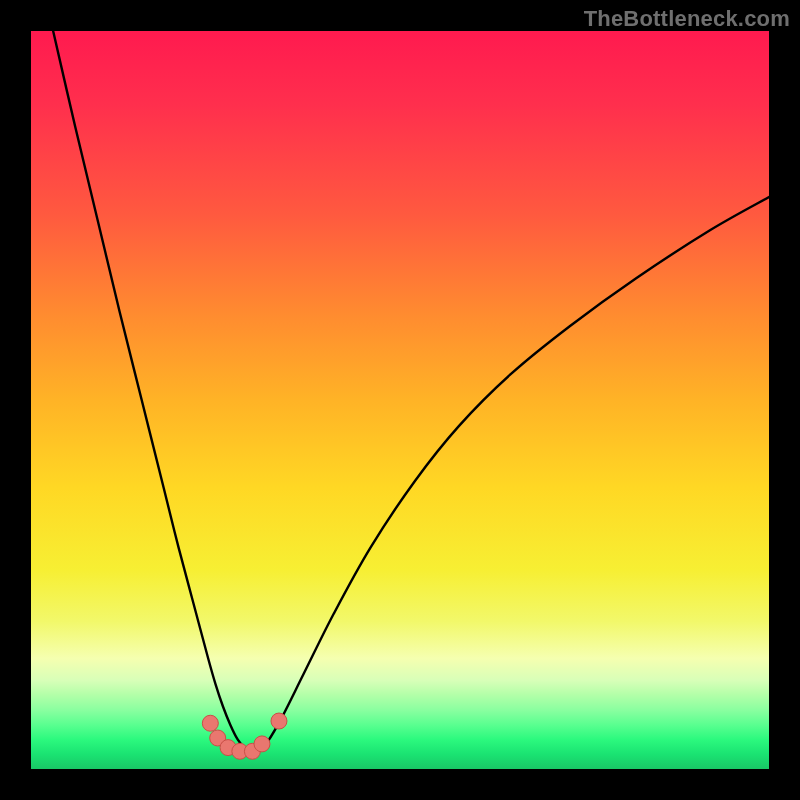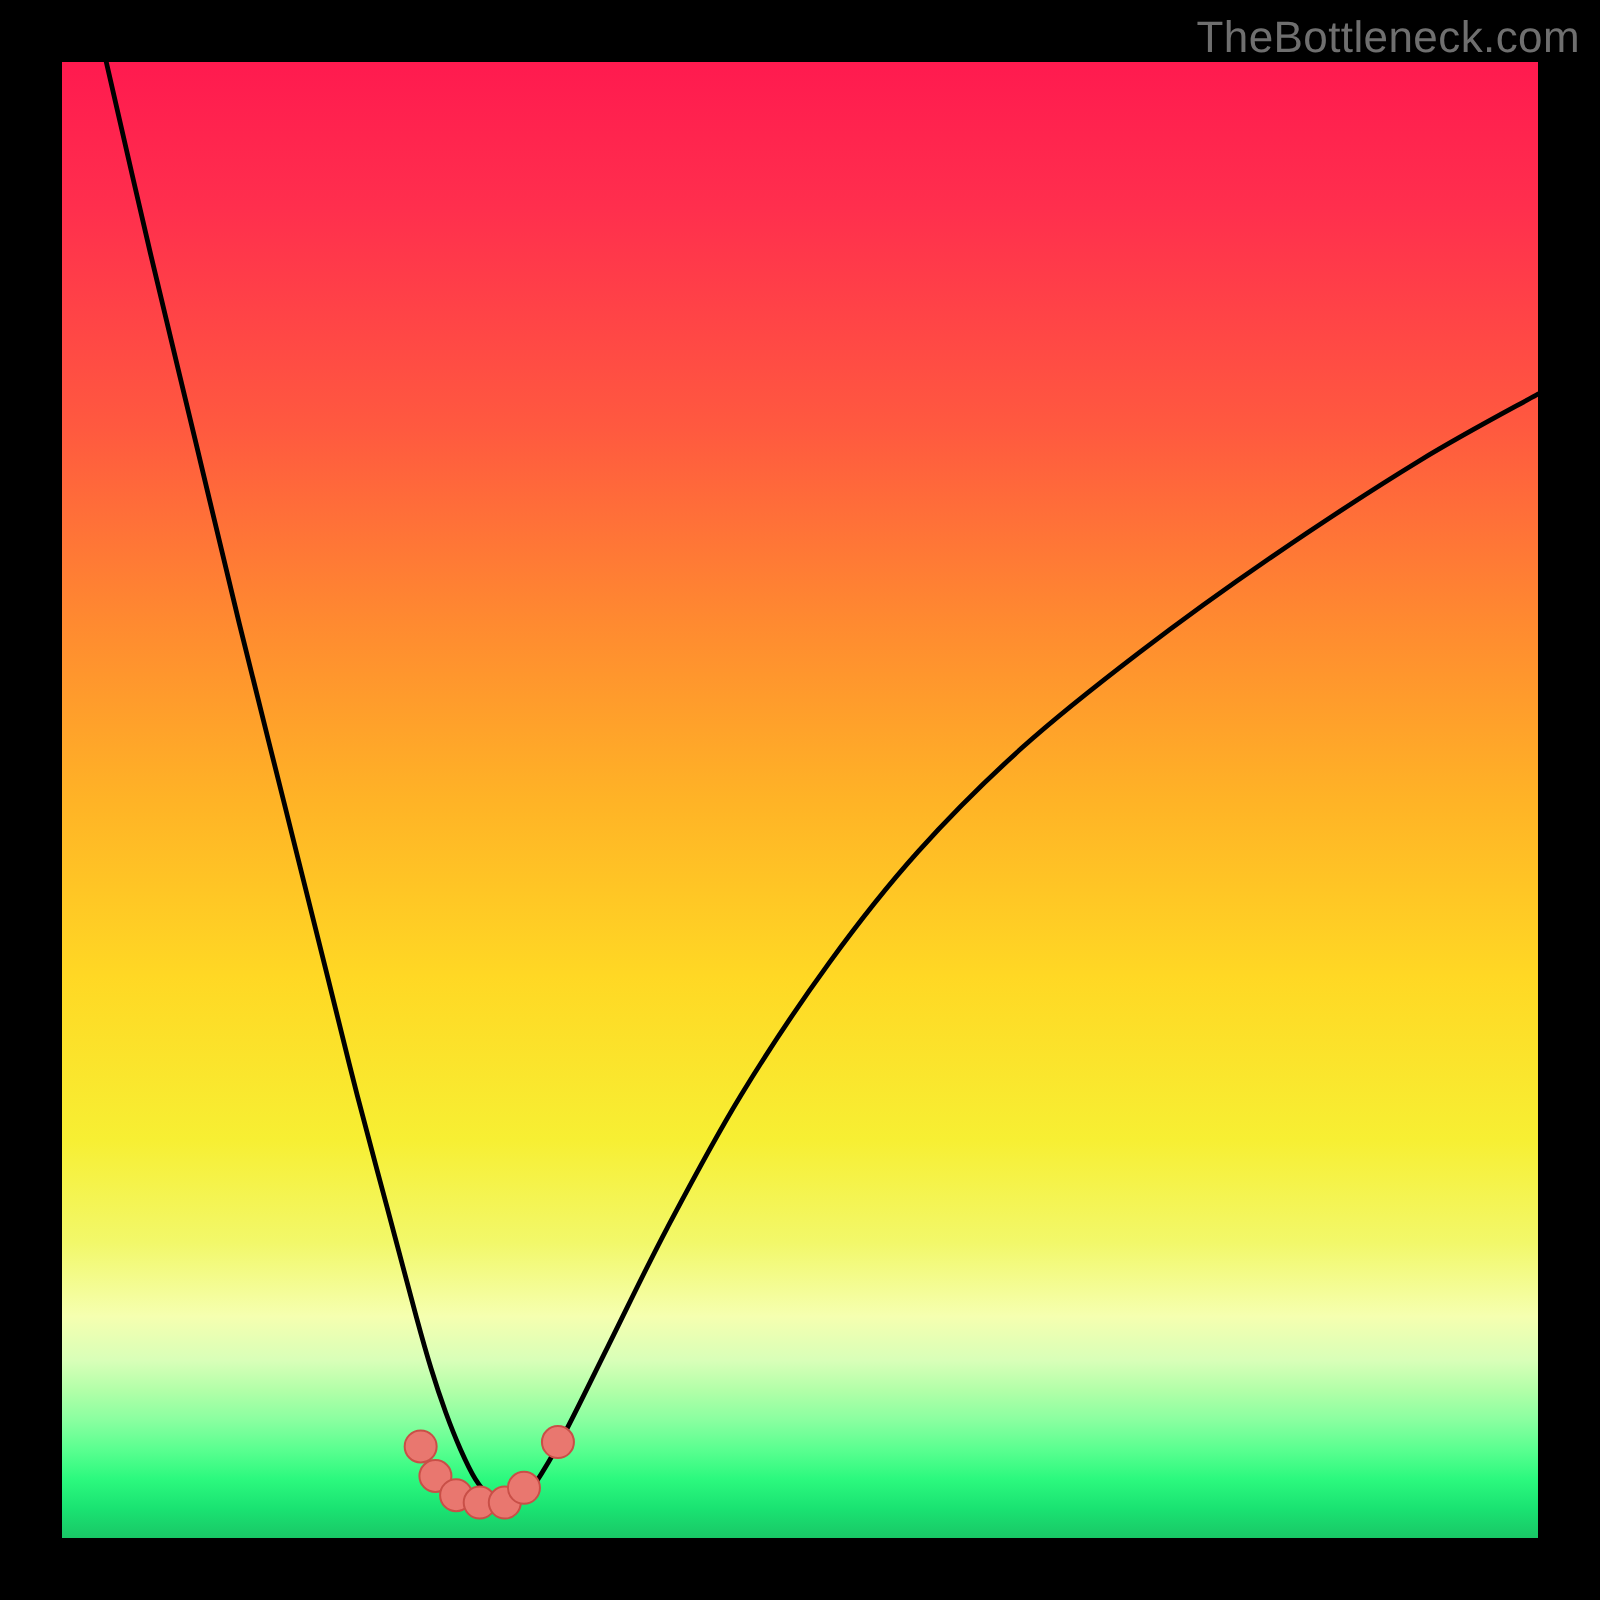--- a/index.html
+++ b/index.html
@@ -48,21 +48,21 @@
     width: 738px;
     height: 738px;
   }
   .watermark {
     position: absolute;
     top: 6px;
     right: 10px;
     color: #6f6f6f;
     font-size: 22px;
     letter-spacing: 0.2px;
-    font-weight: 400;
+    font-weight: 700;
   }
 </style>
 </head>
 <body>
 
 <div class="frame">
   <div class="gradient"></div>
   <svg class="curve" viewBox="0 0 738 738" preserveAspectRatio="none">
     <path id="curve-path" fill="none" stroke="#000" stroke-width="2.4" stroke-linecap="round" d="M 22.14 0.00 C 25.83 15.99, 36.90 64.58, 44.28 95.94 C 51.66 127.31, 59.04 157.44, 66.42 188.19 C 73.80 218.94, 81.18 250.31, 88.56 280.44 C 95.94 310.57, 103.32 339.48, 110.70 369.00 C 118.08 398.52, 126.69 432.96, 132.84 457.56 C 138.99 482.16, 142.68 497.54, 147.60 516.60 C 152.52 535.67, 157.44 553.50, 162.36 571.95 C 167.28 590.40, 173.43 613.77, 177.12 627.30 C 180.81 640.83, 182.04 645.13, 184.50 653.13 C 186.96 661.13, 189.42 668.50, 191.88 675.27 C 194.34 682.03, 196.80 688.19, 199.26 693.72 C 201.72 699.25, 204.18 704.54, 206.64 708.48 C 209.10 712.42, 211.56 715.25, 214.02 717.34 C 216.48 719.43, 218.94 720.66, 221.40 721.03 C 223.86 721.39, 226.32 721.15, 228.78 719.55 C 231.24 717.95, 232.47 716.97, 236.16 711.43 C 239.85 705.90, 244.77 697.90, 250.92 686.34 C 257.07 674.78, 264.45 659.28, 273.06 642.06 C 281.67 624.84, 291.51 603.93, 302.58 583.02 C 313.65 562.11, 325.95 538.74, 339.48 516.60 C 353.01 494.46, 369.00 470.48, 383.76 450.18 C 398.52 429.88, 412.05 412.66, 428.04 394.83 C 444.03 377.00, 461.25 359.77, 479.70 343.17 C 498.15 326.56, 517.83 311.19, 538.74 295.20 C 559.65 279.21, 581.79 263.22, 605.16 247.23 C 628.53 231.24, 656.82 212.79, 678.96 199.26 C 701.10 185.73, 728.16 171.58, 738.00 166.05"></path>
     <g id="markers">

